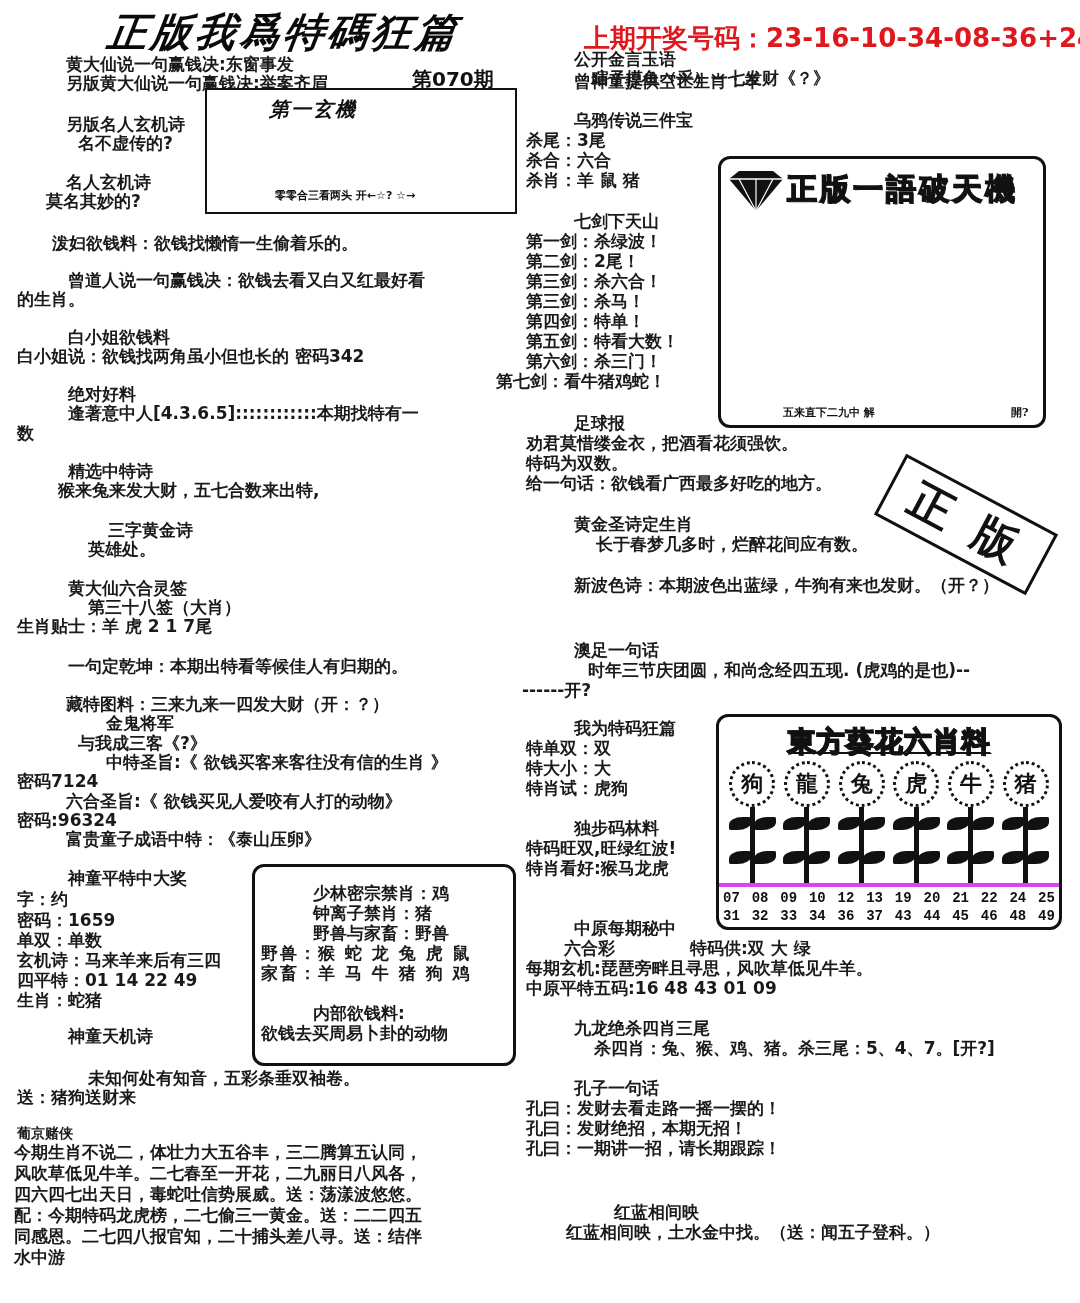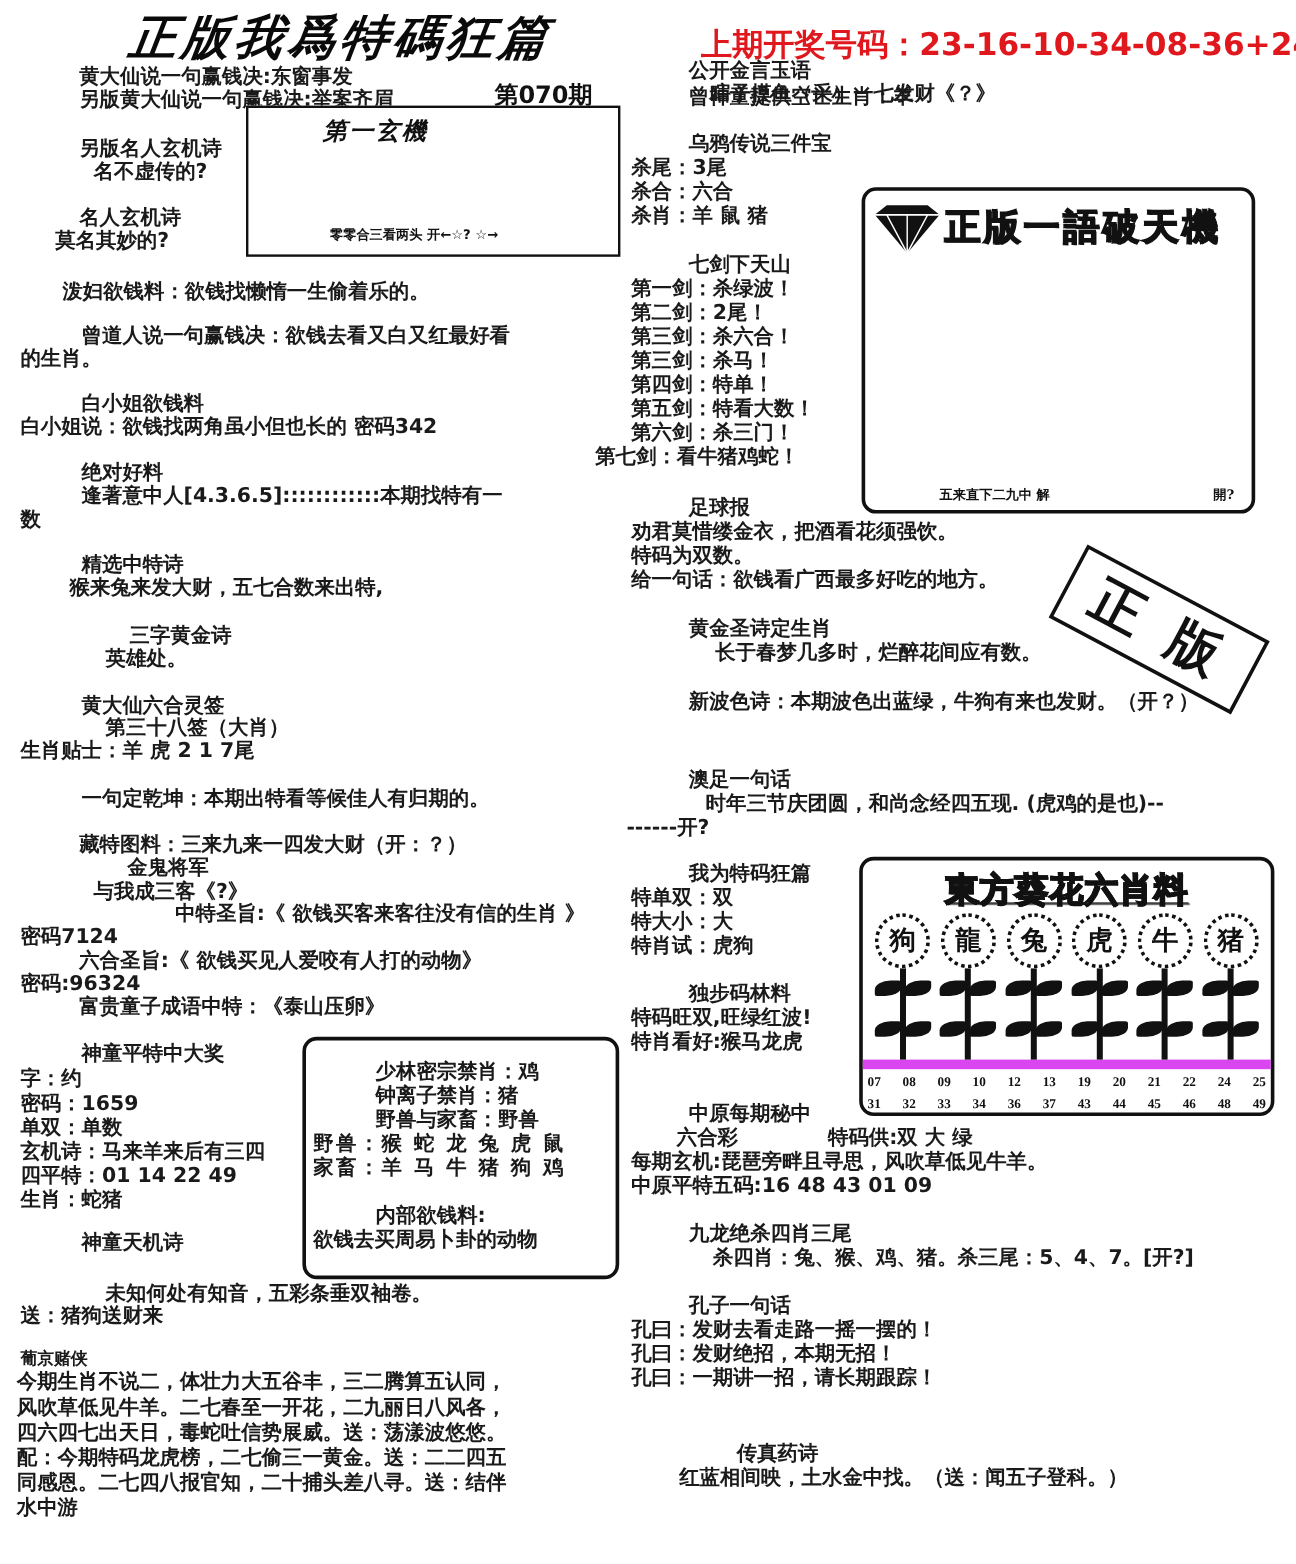--- a/index.html
+++ b/index.html
@@ -33,22 +33,22 @@
   }
   .flowers { display: flex; justify-content: space-around; padding: 0 6px; }
   .flower { width: 52px; display: flex; flex-direction: column; align-items: center; }
   .bloom {
     width: 40px; height: 40px; border-radius: 50%;
     border: 3px dotted #111; display: flex; align-items: center; justify-content: center;
     font-size: 22px; font-weight: bold;
   }
   .stem { width: 5px; height: 76px; background: #111; position: relative; }
   .leaf { position: absolute; width: 22px; height: 13px; background: #111; border-radius: 60% 10%; }
-  .nums { border-top: 8px solid #d946ef; font-family: Liberation Serif, serif;
-          font-size: 11px; font-weight: bold; padding: 2px 4px; line-height: 18px; }
+  .nums { border-top: 4px solid #d946ef; font-family: Liberation Mono, monospace;
+          font-size: 14px; font-weight: bold; padding: 2px 4px; line-height: 18px; }
   .nums .row { display: flex; justify-content: space-between; }
 </style>
 </head>
 <body>
 
 <div class="abs title-main" style="left:108px;top:8px;">正版我爲特碼狂篇</div>
 <div class="abs red-head" style="left:566px;top:2px;">
   <span>上期开奖号码：</span><span>23-16-10-34-08-36+24</span>
 </div>
 <div class="abs issue" style="left:412px;top:66px;">第070期</div>
@@ -79,21 +79,21 @@
 <div class="abs t" style="left:108px;top:520px;">三字黄金诗</div>
 <div class="abs t" style="left:88px;top:539px;">英雄处。</div>
 <div class="abs t" style="left:68px;top:578px;">黄大仙六合灵签</div>
 <div class="abs t" style="left:88px;top:597px;">第三十八签（大肖）</div>
 <div class="abs t" style="left:17px;top:616px;">生肖贴士：羊 虎 2 1 7尾</div>
 <div class="abs t" style="left:68px;top:656px;">一句定乾坤：本期出特看等候佳人有归期的。</div>
 
 <div class="abs t" style="left:66px;top:694px;">藏特图料：三来九来一四发大财（开：？）</div>
 <div class="abs t" style="left:106px;top:713px;">金鬼将军</div>
 <div class="abs t" style="left:78px;top:733px;">与我成三客《?》</div>
-<div class="abs t" style="left:106px;top:752px;margin-left:40px;">中特圣旨:《 欲钱买客来客往没有信的生肖 》</div>
+<div class="abs t" style="left:106px;top:752px;">中特圣旨:《 欲钱买客来客往没有信的生肖 》</div>
 <div class="abs t" style="left:17px;top:771px;">密码7124</div>
 <div class="abs t" style="left:66px;top:791px;">六合圣旨:《 欲钱买见人爱咬有人打的动物》</div>
 <div class="abs t" style="left:17px;top:810px;">密码:96324</div>
 <div class="abs t" style="left:66px;top:829px;">富贵童子成语中特：《泰山压卵》</div>
 
 <div class="abs t" style="left:68px;top:868px;">神童平特中大奖</div>
 <div class="abs t" style="left:17px;top:889px;">字：约</div>
 <div class="abs t" style="left:17px;top:910px;">密码：1659</div>
 <div class="abs t" style="left:17px;top:930px;">单双：单数</div>
 <div class="abs t" style="left:17px;top:950px;">玄机诗：马来羊来后有三四</div>
@@ -274,14 +274,14 @@
 <div class="abs t" style="left:526px;top:978px;">中原平特五码:16 48 43 01 09</div>
 
 <div class="abs t" style="left:574px;top:1018px;">九龙绝杀四肖三尾</div>
 <div class="abs t" style="left:594px;top:1038px;">杀四肖：兔、猴、鸡、猪。杀三尾：5、4、7。[开?]</div>
 
 <div class="abs t" style="left:574px;top:1078px;">孔子一句话</div>
 <div class="abs t" style="left:526px;top:1098px;">孔曰：发财去看走路一摇一摆的！</div>
 <div class="abs t" style="left:526px;top:1118px;">孔曰：发财绝招，本期无招！</div>
 <div class="abs t" style="left:526px;top:1138px;">孔曰：一期讲一招，请长期跟踪！</div>
 
-<div class="abs t" style="left:614px;top:1202px;">传真药诗</div>
+<div class="abs t" style="left:614px;top:1202px;">红蓝相间映</div>
 <div class="abs t" style="left:566px;top:1222px;">红蓝相间映，土水金中找。（送：闻五子登科。）</div>
 
 </body></html>

